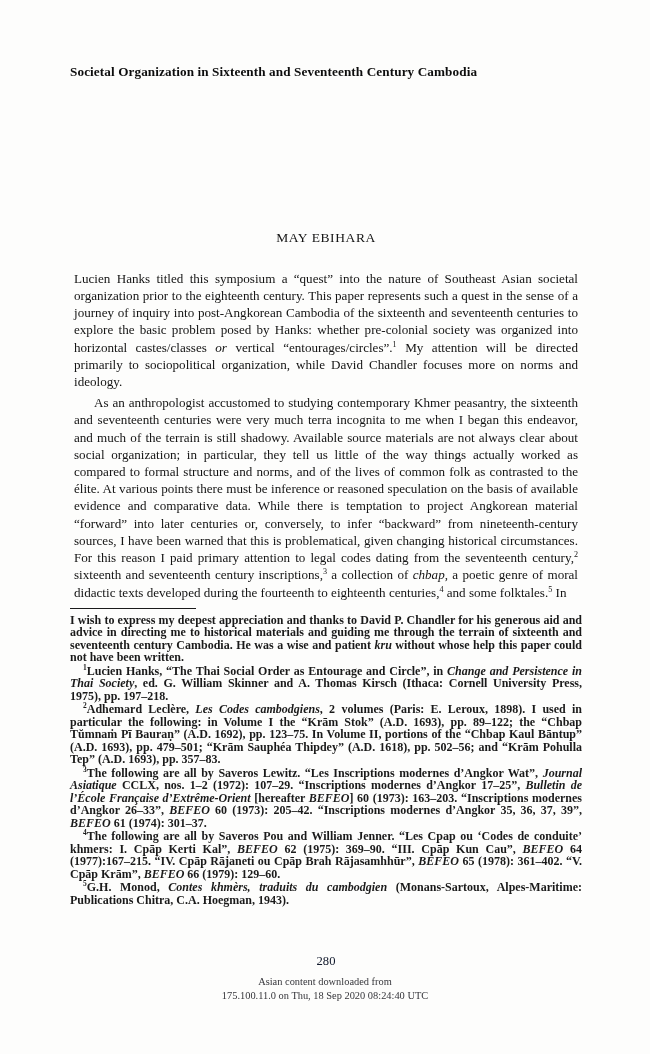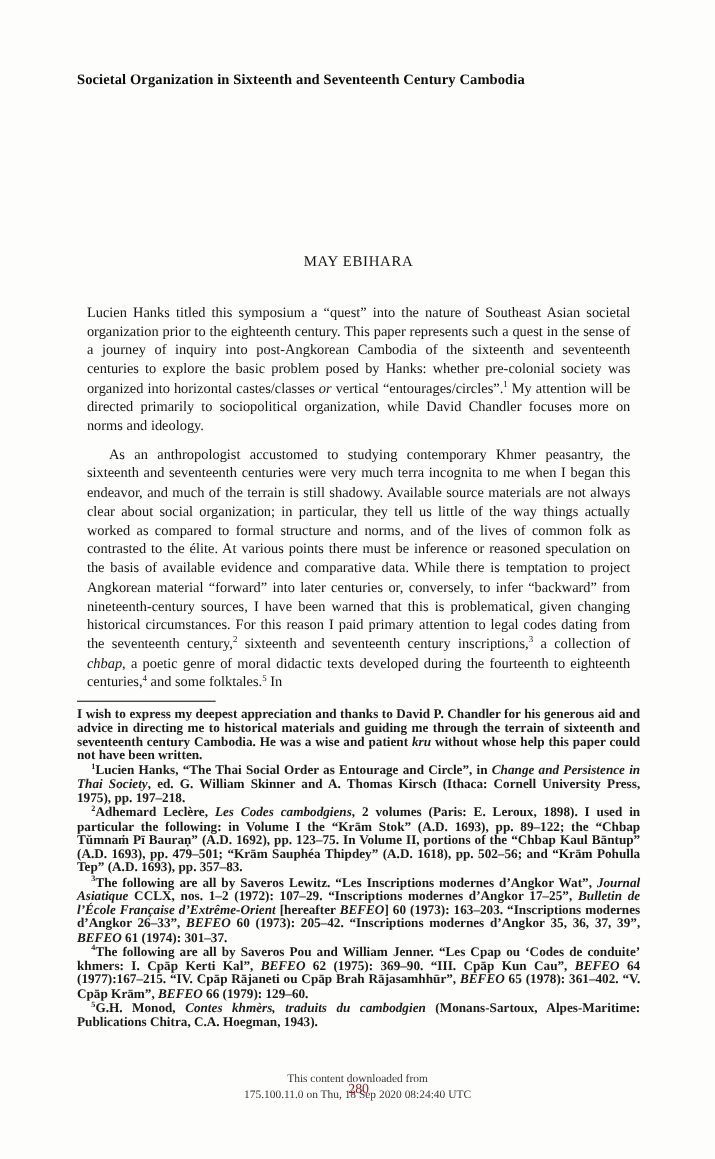--- a/index.html
+++ b/index.html
@@ -44,21 +44,21 @@
     margin: 0;
     padding-top: 150px;
     color: #141414;
   }
 
   
   .body-block {
     padding-top: 20px;
   }
   p.body-par {
-    margin: 9px;
+    margin: 4px;
     font-size: 13.1px;
     line-height: 17.2px;
     text-align: justify;
     text-justify: inter-word;
     color: #131313;
     hyphens: none;
   }
   p.body-par.indent {
     text-indent: 20px;
   }
@@ -90,21 +90,21 @@
     text-justify: inter-word;
   }
   p.fn.indent { text-indent: 13px; }
   p.fn + p.fn { margin-top: 1px; }
 
   
   .folio {
     text-align: center;
     font-size: 12.6px;
     padding-top: 48px;
-    color: #7f1d1d;
+    color: #0f172a;
   }
 
   
   .jstor {
     position: absolute;
     left: 0;
     right: 0;
     top: 975px;
     text-align: center;
     font-size: 10.4px;
@@ -148,17 +148,17 @@
 
       <p class="fn indent"><sup>5</sup><span>G.H. Monod, </span><i>Contes khmèrs, traduits du cambodgien</i><span> (Monans-Sartoux, Alpes-Maritime: Publications Chitra, C.A. Hoegman, 1943).</span></p>
 
     </div>
 
     <div class="folio">280</div>
 
   </div>
 
   <div class="jstor">
-    <div>This content downloaded from</div>
+    <div>Asian content downloaded from</div>
     <div>175.100.11.0 on Thu, 18 Sep 2020 08:24:40 UTC</div>
   </div>
 
 </div>
 
 </body></html>

